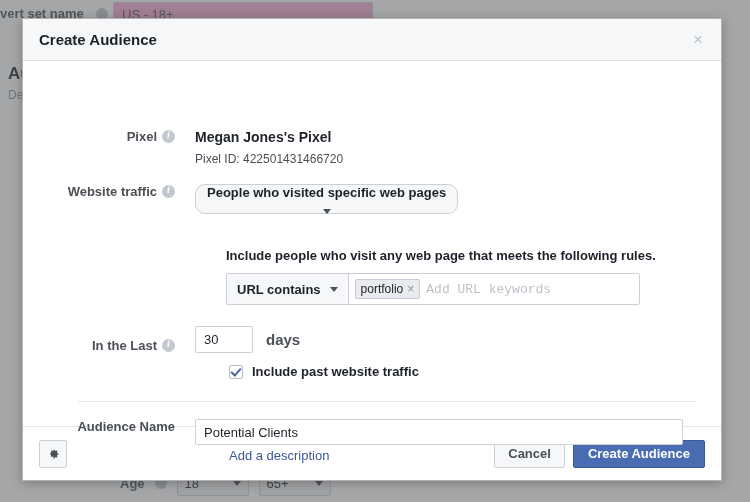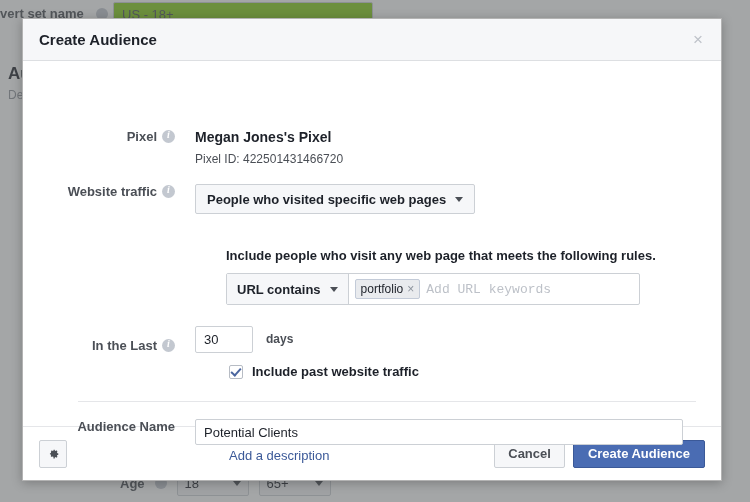--- a/index.html
+++ b/index.html
@@ -53,21 +53,21 @@
     font-family: "Liberation Serif", serif;
   }
   .bg-field-top {
     position: absolute;
     left: 113px;
     top: 2px;
     width: 260px;
     height: 26px;
     border: 1px solid #ccd0d5;
     border-radius: 2px;
-    background: #84cc16;
+    background: #f9a8d4;
     box-sizing: border-box;
     padding: 4px 8px;
     font-size: 13px;
     color: #4b4f56;
   }
   .bg-heading {
     position: absolute;
     left: 8px;
     top: 64px;
     font-size: 17px;
@@ -230,32 +230,33 @@
     font-size: 12px;
     color: #4b4f56;
     margin-top: 6px;
   }
 
   
   #traffic-row { left: 0px; top: 123px; }
   .select-box {
     height: 30px;
     border: 1px solid #ccd0d5;
-    border-radius: 2px;
+    border-radius: 10px;
     background: #f6f7f9;
     display: inline-flex;
     align-items: center;
     gap: 9px;
     padding: 0 11px;
     box-sizing: border-box;
     font-size: 13px;
     font-weight: bold;
     color: #1d2129;
     margin-left: 12px;
     cursor: pointer;
+    flex-direction: column;
   }
 
   
   .rules-block {
     position: absolute;
     left: 203px;
     top: 187px;
   }
   .rules-text {
     font-size: 13px;
@@ -329,21 +330,21 @@
     border-radius: 2px;
     background: #ffffff;
     box-sizing: border-box;
     padding: 0 8px;
     font-size: 13px;
     color: #1d2129;
     font-family: "Liberation Sans", sans-serif;
     margin-left: 12px;
   }
   .days-unit {
-    font-size: 12px;
+    font-size: 15px;
     font-weight: bold;
     color: #4b4f56;
     margin-left: 13px;
     line-height: 27px;
   }
 
   .check-row {
     position: absolute;
     left: 206px;
     top: 303px;

